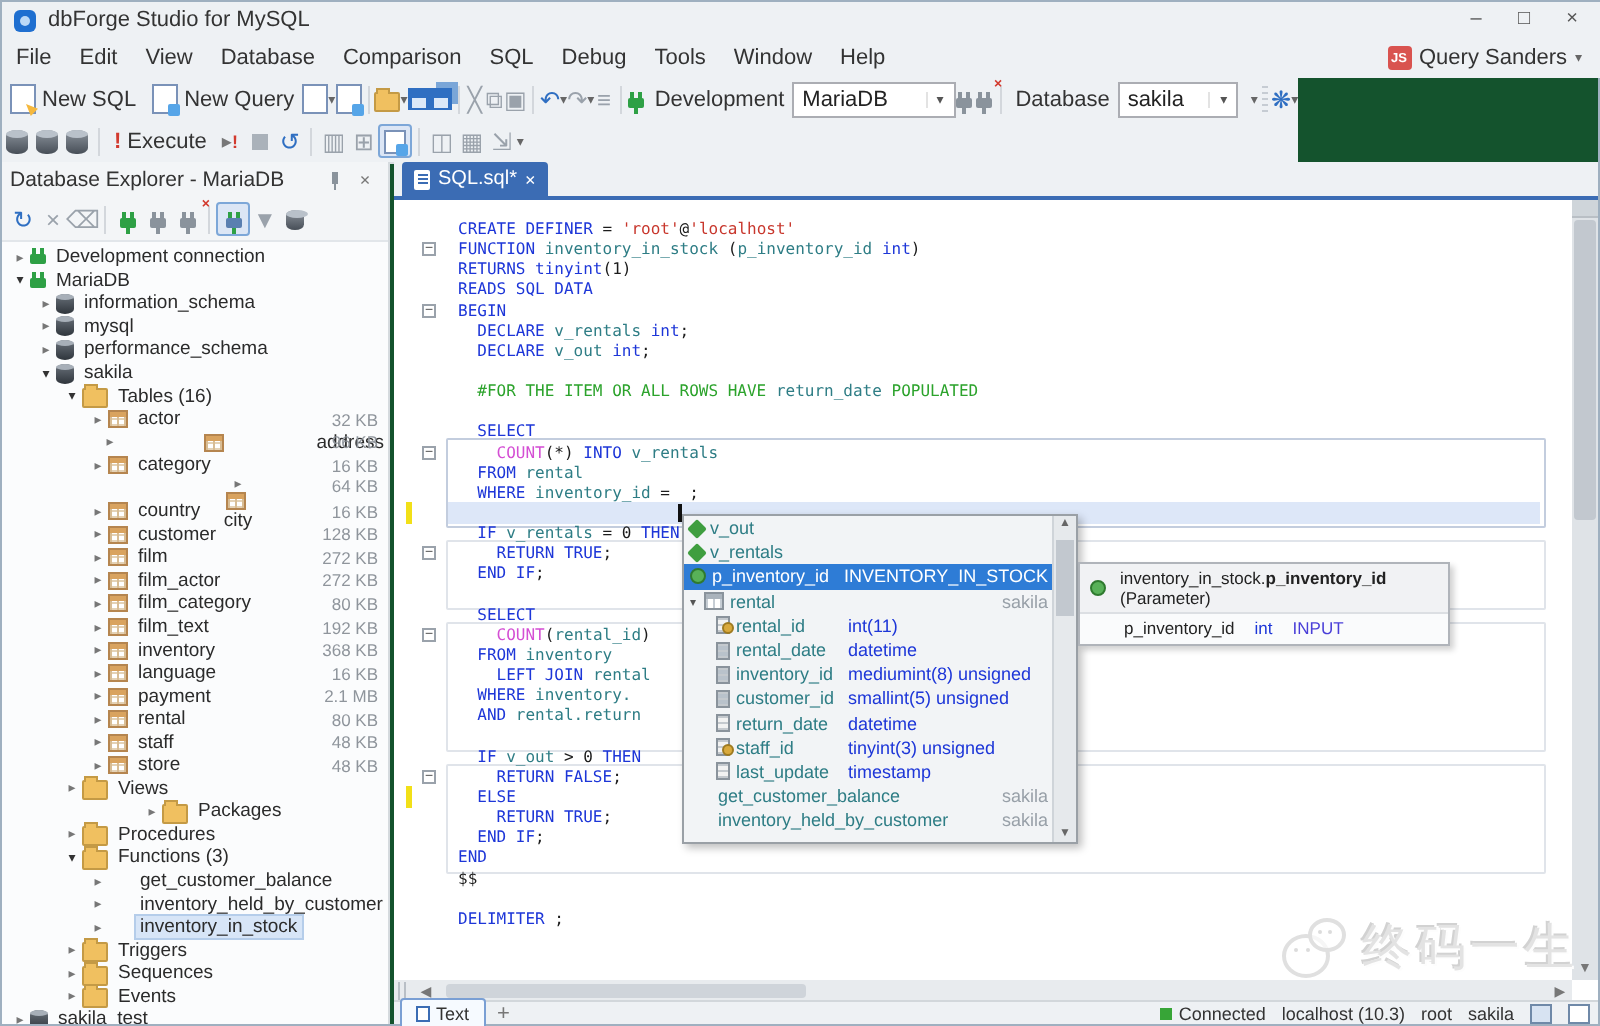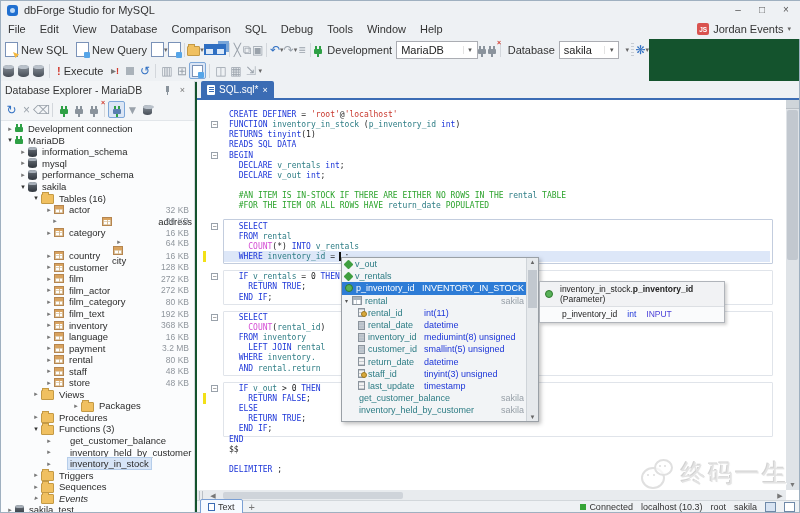--- a/index.html
+++ b/index.html
@@ -192,21 +192,21 @@
         <span class="menu-item">Database</span>
         <span class="menu-item">Comparison</span>
         <span class="menu-item">SQL</span>
         <span class="menu-item">Debug</span>
         <span class="menu-item">Tools</span>
         <span class="menu-item">Window</span>
         <span class="menu-item">Help</span>
       </div>
     <div id="user-chip">
       <span id="avatar">JS</span>
-      <span id="user-name">Jordan Events</span>
+      <span id="user-name">Query Sanders</span>
       <span class="caret-down">▾</span>
     </div>
   </div>
 
   <div id="toolbar1" class="toolbar">
     <span class="tbtn">
       <span class="doc-ico b1"></span>
       <span>New SQL</span>
     </span>
     <span class="tbtn">
@@ -442,21 +442,21 @@
         <div class="tree-row" style="padding-left: 43px;">
           <span class="exp">▸</span>
           <span class="ti ti-table"></span>
           <span class="t-label">language</span>
           <span class="t-size">16 KB</span>
         </div>
         <div class="tree-row" style="padding-left: 43px;">
           <span class="exp">▸</span>
           <span class="ti ti-table"></span>
           <span class="t-label">payment</span>
-          <span class="t-size">3.2 MB</span>
+          <span class="t-size">2.1 MB</span>
         </div>
         <div class="tree-row" style="padding-left: 43px;">
           <span class="exp">▸</span>
           <span class="ti ti-table"></span>
           <span class="t-label">rental</span>
           <span class="t-size">80 KB</span>
         </div>
         <div class="tree-row" style="padding-left: 43px;">
           <span class="exp">▸</span>
           <span class="ti ti-table"></span>
@@ -507,21 +507,21 @@
         <div class="tree-row" style="padding-left: 30px;">
           <span class="exp">▸</span>
           <span class="ti ti-folder"></span>
           <span class="t-label">Triggers</span>
         </div>
         <div class="tree-row" style="padding-left: 30px;">
           <span class="exp">▸</span>
           <span class="ti ti-folder"></span>
           <span class="t-label">Sequences</span>
         </div>
-        <div class="tree-row" style="padding-left: 30px; font-style: italic;">
+        <div class="tree-row" style="padding-left: 30px;">
           <span class="exp">▸</span>
           <span class="ti ti-folder"></span>
           <span class="t-label">Events</span>
         </div>
         <div class="tree-row" style="padding-left: 4px;">
           <span class="exp">▸</span>
           <span class="ti ti-db"></span>
           <span class="t-label">sakila_test</span>
         </div>
       </div>
@@ -556,26 +556,25 @@
       <div class="fold" style="left:14px;top:285px">−</div>
       <div id="code">
           <div class="code-line"><span class="c-k">CREATE DEFINER</span><span class="c-p"> = </span><span class="c-s">'root'</span><span class="c-p">@</span><span class="c-s">'localhost'</span></div>
           <div class="code-line"><span class="c-k">FUNCTION</span><span class="c-i"> inventory_in_stock </span><span class="c-p">(</span><span class="c-i">p_inventory_id </span><span class="c-k">int</span><span class="c-p">)</span></div>
           <div class="code-line"><span class="c-k">RETURNS </span><span class="c-k">tinyint</span><span class="c-p">(1)</span></div>
           <div class="code-line"><span class="c-k">READS SQL DATA</span></div>
           <div class="code-line"><span class="c-k">BEGIN</span></div>
           <div class="code-line"><span class="c-p">  </span><span class="c-k">DECLARE</span><span class="c-i"> v_rentals </span><span class="c-k">int</span><span class="c-p">;</span></div>
           <div class="code-line"><span class="c-p">  </span><span class="c-k">DECLARE</span><span class="c-i"> v_out </span><span class="c-k">int</span><span class="c-p">;</span></div>
           <div class="code-line">&nbsp;</div>
-          <div class="code-line"><span class="c-c">  #AN ITEM IS IN-STOCK IF THERE ARE EITHER NO ROWS IN THE </span><span class="c-i">rental</span><span class="c-c"> TABLE</span></div>
           <div class="code-line"><span class="c-c">  #FOR THE ITEM OR ALL ROWS HAVE </span><span class="c-i">return_date</span><span class="c-c"> POPULATED</span></div>
           <div class="code-line">&nbsp;</div>
           <div class="code-line"><span class="c-p">  </span><span class="c-k">SELECT</span></div>
+          <div class="code-line"><span class="c-p">    </span><span class="c-f">COUNT</span><span class="c-p">(*) </span><span class="c-k">INTO</span><span class="c-i"> v_rentals</span></div>
           <div class="code-line"><span class="c-p">  </span><span class="c-k">FROM</span><span class="c-i"> rental</span></div>
-          <div class="code-line"><span class="c-p">    </span><span class="c-f">COUNT</span><span class="c-p">(*) </span><span class="c-k">INTO</span><span class="c-i"> v_rentals</span></div>
           <div class="code-line"><span class="c-p">  </span><span class="c-k">WHERE</span><span class="c-i"> inventory_id </span><span class="c-p">=  ;</span></div>
           <div class="code-line">&nbsp;</div>
           <div class="code-line"><span class="c-p">  </span><span class="c-k">IF</span><span class="c-i"> v_rentals </span><span class="c-p">= 0 </span><span class="c-k">THEN</span></div>
           <div class="code-line"><span class="c-p">    </span><span class="c-k">RETURN TRUE</span><span class="c-p">;</span></div>
           <div class="code-line"><span class="c-p">  </span><span class="c-k">END IF</span><span class="c-p">;</span></div>
           <div class="code-line">&nbsp;</div>
           <div class="code-line"><span class="c-p">  </span><span class="c-k">SELECT</span></div>
           <div class="code-line"><span class="c-p">    </span><span class="c-f">COUNT</span><span class="c-p">(</span><span class="c-i">rental_id</span><span class="c-p">)</span></div>
           <div class="code-line"><span class="c-p">  </span><span class="c-k">FROM</span><span class="c-i"> inventory</span></div>
           <div class="code-line"><span class="c-p">    </span><span class="c-k">LEFT JOIN</span><span class="c-i"> rental</span></div>

